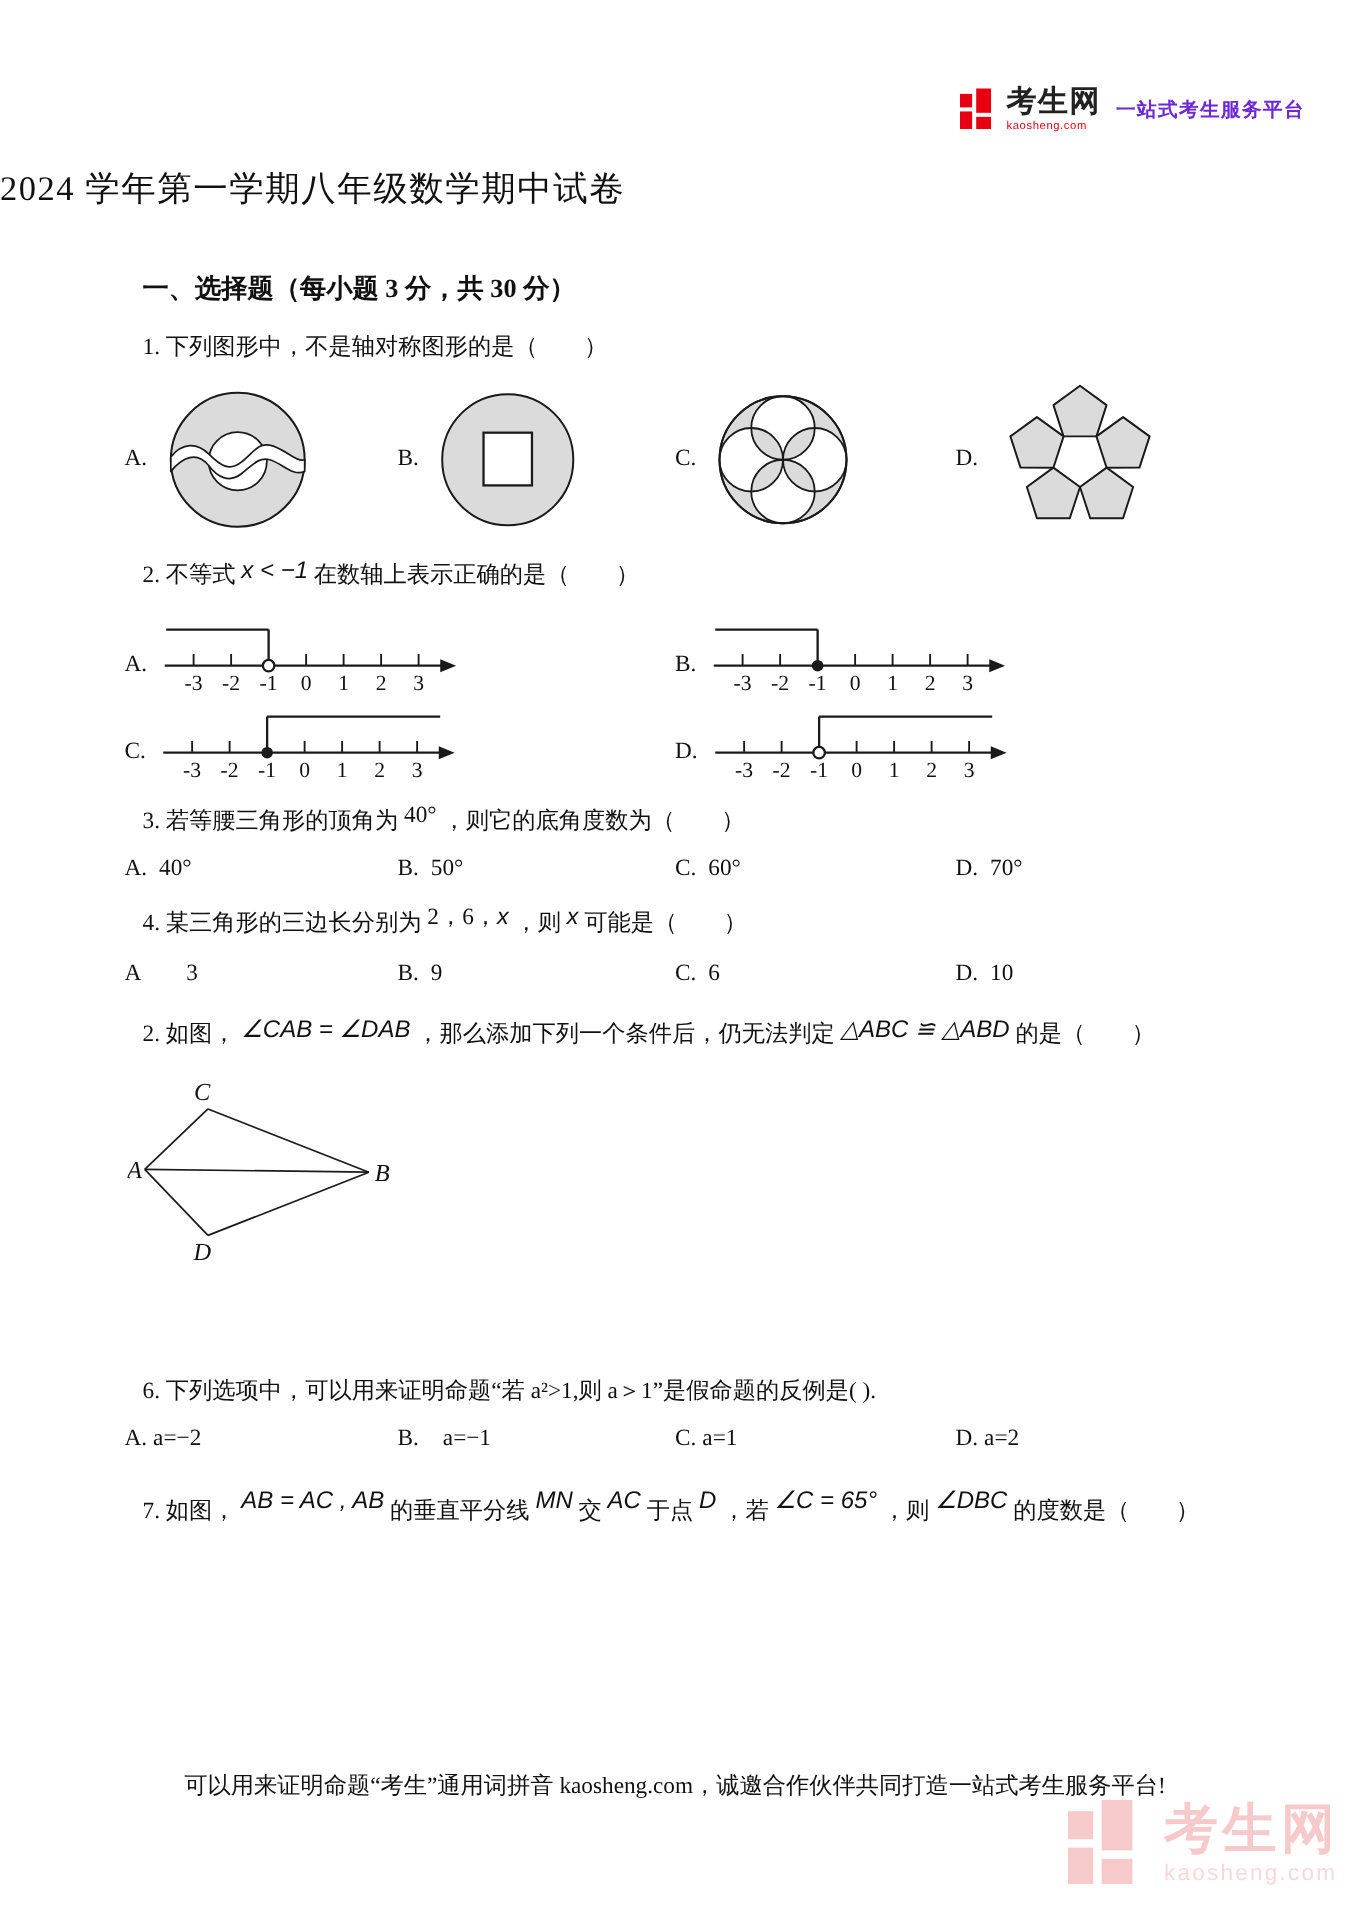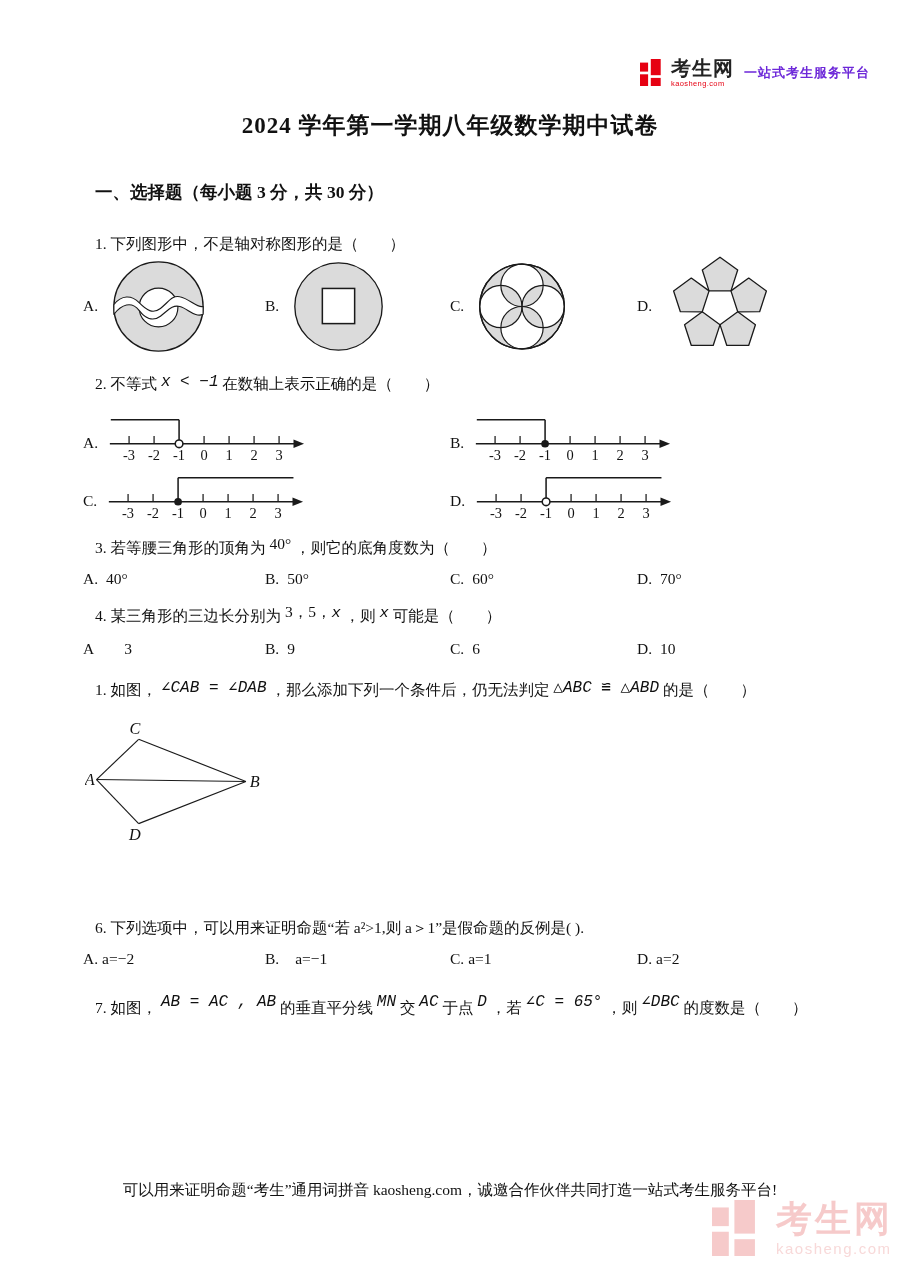--- a/index.html
+++ b/index.html
@@ -11,26 +11,26 @@
   .logo{position:absolute;top:58px;left:640px;display:flex;align-items:center;}
   .logo-mark{width:27px;height:29px;}
   .logo-col{margin-left:4px;display:flex;flex-direction:column;line-height:1;}
   .logo-brand{font-family:"Liberation Sans","DejaVu Sans",sans-serif;font-weight:700;
               font-size:20px;color:#222;letter-spacing:1px;}
   .logo-domain{font-family:"Liberation Sans","DejaVu Sans",sans-serif;font-size:7.5px;
                color:#e60012;margin-top:2px;letter-spacing:0.4px;}
   .logo-tagline{font-family:"Liberation Sans","DejaVu Sans",sans-serif;font-weight:700;
                 font-size:13px;color:#6d28d9;margin-left:10px;letter-spacing:1px;}
 
-  .title{position:absolute;top:110px;left:0;width:100%;text-align:center;margin:0;
-         font-size:23px;font-weight:700;letter-spacing:1px;}
+  .title{position:absolute;top:110px;left:0;width:100%;margin:0;
+         font-size:23px;font-weight:400;letter-spacing:1px;}
   .section-heading{top:180px;left:83px;font-size:17.5px;font-weight:700;}
 
   .q-text{left:83px;right:60px;font-size:15.5px;line-height:1.5;}
-  .m{font-family:Liberation Mono, monospace;font-style:italic;text-align:right;}
+  .m{font-family:Liberation Sans, sans-serif;font-style:italic;text-align:right;}
   .r3{position:relative;top:-3px;font-size:16px;}
   .r4{position:relative;top:-4px;}
   .r6{position:relative;top:-6px;font-size:16px;}
   .r7{position:relative;top:-7px;font-size:16px;}
 
   .opts{position:absolute;left:83px;right:40px;display:grid;
         grid-template-columns:182px 185px 187px 1fr;align-items:baseline;font-size:15.5px;}
   .opt-label{white-space:nowrap;}
   .opt-val{margin-left:8px;white-space:nowrap;}
 
@@ -78,21 +78,21 @@
     <div class="logo-col">
       <div class="logo-brand">考生网</div>
       <div class="logo-domain">kaosheng.com</div>
     </div>
     <div class="logo-tagline">一站式考生服务平台</div>
   </div>
 
   <h1 class="title">2024 学年第一学期八年级数学期中试卷</h1>
   <div class="abs section-heading">一、选择题（每小题 3 分，共 30 分）</div>
 
-  <div class="abs q-text" style="top:232px">1. 下列图形中，不是轴对称图形的是（　　）</div>
+  <div class="abs q-text" style="top:220px">1. 下列图形中，不是轴对称图形的是（　　）</div>
   <div class="shape-row" style="top:252px">
     <div class="shape-cell">
       <span class="opt-label">A.</span>
       <span class="shape">
         <svg width="97" height="97" viewBox="0 0 100 100">
           <circle class="sfill" cx="50" cy="50" r="46"></circle>
           <circle cx="50" cy="51" r="20" fill="#fff" stroke="#1a1a1a" stroke-width="1.2"></circle>
           <path d="M4 48 C12 38 22 38 30 46 C38 54 44 58 52 52 C60 46 64 38 72 40 C82 42 90 52 96 50 L96 58 C88 62 80 52 72 50 C64 48 60 54 52 60 C44 66 36 62 30 54 C22 44 12 48 4 58 Z" fill="#fff" stroke="#1a1a1a" stroke-width="1.2" stroke-linejoin="round"></path>
         </svg>
       </span>
@@ -248,34 +248,34 @@
   </div>
   <div class="opts" style="top:570px">
     <div><span class="opt-label">A.</span><span class="opt-val">40°</span></div>
     <div><span class="opt-label">B.</span><span class="opt-val">50°</span></div>
     <div><span class="opt-label">C.</span><span class="opt-val">60°</span></div>
     <div><span class="opt-label">D.</span><span class="opt-val">70°</span></div>
   </div>
 
   <div class="abs q-text" style="top:604px">
     <span>4. 某三角形的三边长分别为</span>
-    <span class="r4">3，5，</span><span class="m r4">x</span>
+    <span class="r4">2，6，</span><span class="m r4">x</span>
     <span>，则</span>
     <span class="m r4">x</span>
     <span>可能是（　　）</span>
   </div>
   <div class="opts" style="top:640px">
     <div><span class="opt-label">A</span><span class="opt-val" style="margin-left:30px">3</span></div>
     <div><span class="opt-label">B.</span><span class="opt-val">9</span></div>
     <div><span class="opt-label">C.</span><span class="opt-val">6</span></div>
     <div><span class="opt-label">D.</span><span class="opt-val">10</span></div>
   </div>
 
   <div class="abs q-text" style="top:678px">
-    <span>1. 如图，</span>
+    <span>2. 如图，</span>
     <span class="m r3">∠CAB = ∠DAB</span>
     <span>，那么添加下列一个条件后，仍无法判定</span>
     <span class="m r3">△ABC ≌ △ABD</span>
     <span>的是（　　）</span>
   </div>
 
   <svg class="fig5" viewBox="0 0 190 130">
     <line x1="12" y1="64" x2="56" y2="22"></line>
     <line x1="56" y1="22" x2="168" y2="66"></line>
     <line x1="12" y1="64" x2="168" y2="66"></line>

